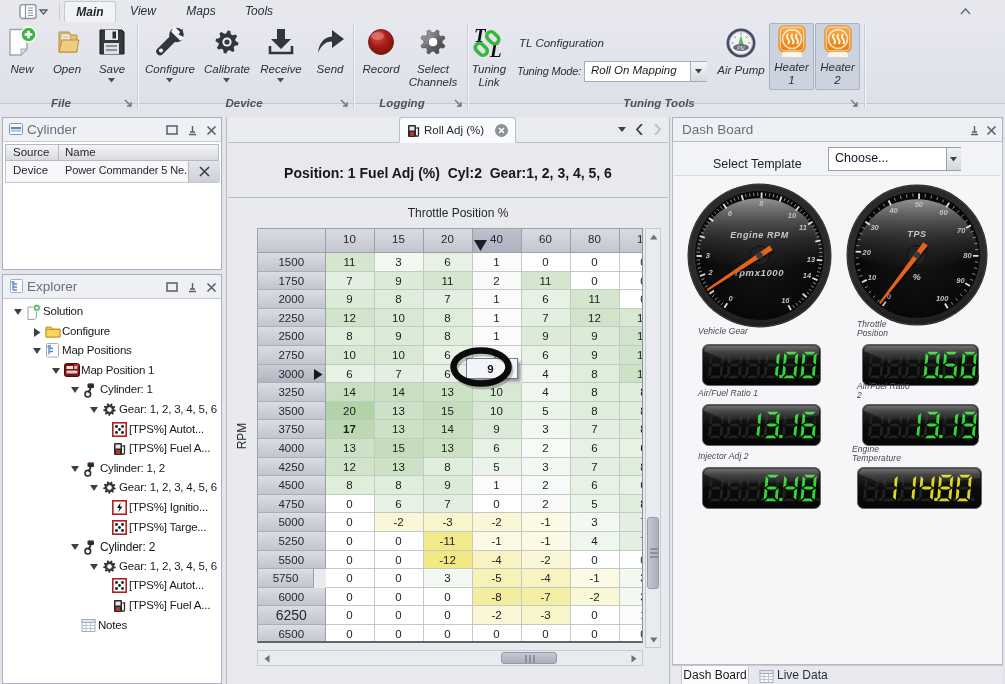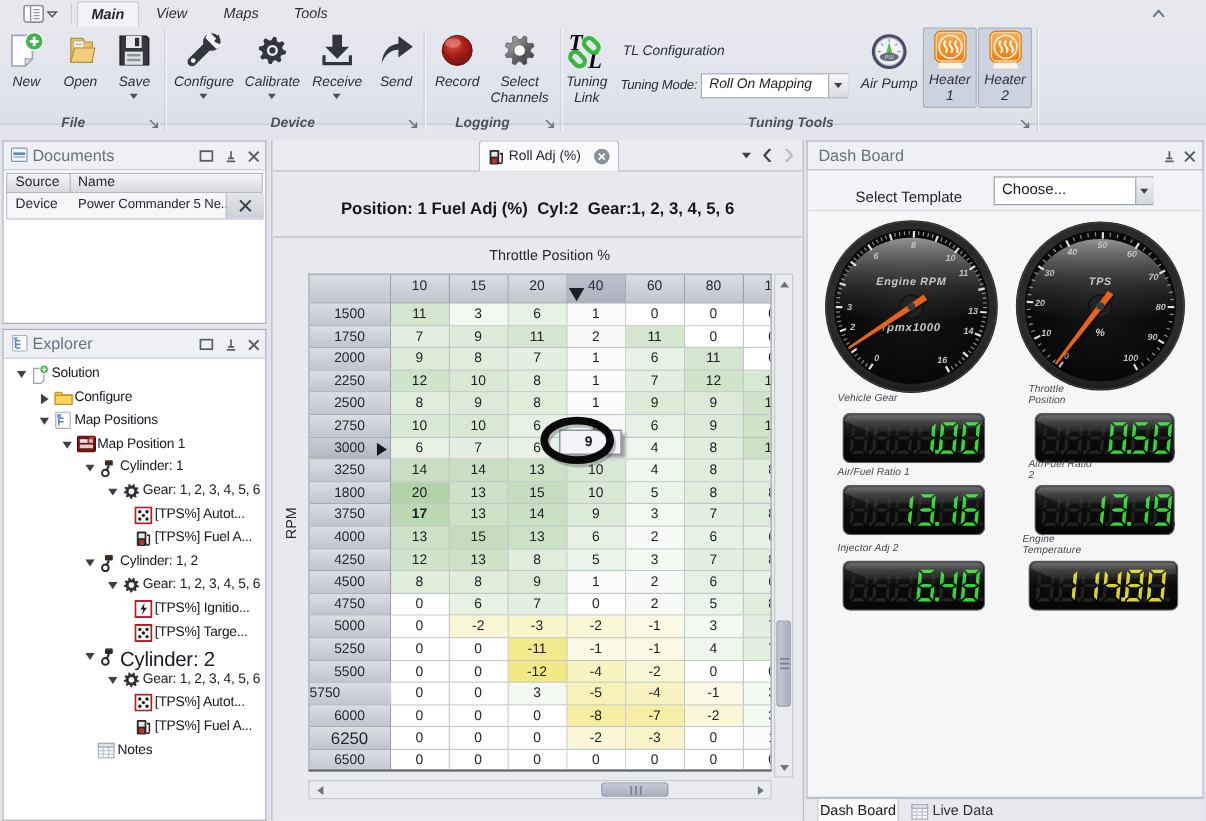--- a/index.html
+++ b/index.html
@@ -246,21 +246,21 @@
 <div class="abs" style="left:226px;top:117px;width:1px;height:567px;background:#bcbfc8;"></div>
 <div class="abs" style="left:669px;top:117px;width:1px;height:567px;background:#bcbfc8;"></div>
 <div class="abs" style="left:2px;top:117px;width:220px;height:24px;background:#eef0f4;border:1px solid #aab0bd;border-bottom:none;">
 <div class="abs" style="left:6px;top:4px;width:15px;height:15px;">
         <svg width="15" height="15" viewBox="0 0 15 15">
           <rect x="0.5" y="1.5" width="13" height="11" fill="#f5f8fc" stroke="#8496b8" rx="1"></rect>
           <rect x="2" y="5" width="10" height="2.2" fill="#5b87c6"></rect>
           <rect x="2" y="8.2" width="10" height="1.4" fill="#9ab4d8"></rect>
         </svg>
       </div>
-<div class="abs" style="left:24px;top:4px;font-size:13.5px;color:#68707e;">Documents</div>
+<div class="abs" style="left:24px;top:4px;font-size:13.5px;color:#68707e;">Cylinder</div>
 <svg class="abs" style="left:203px;top:7px;" width="11" height="11">
         <path d="M1.5 1.5 L9.5 9.5 M9.5 1.5 L1.5 9.5" stroke="#585e69" stroke-width="1.6"></path>
       </svg>
 <svg class="abs" style="left:184px;top:7px;" width="11" height="11">
         <path d="M5.5 1 v6 M3 7 h5 M2 9.5 h7" stroke="#585e69" stroke-width="1.4" fill="none"></path>
       </svg>
 <svg class="abs" style="left:163px;top:7px;" width="12" height="10">
         <rect x="1" y="1" width="10" height="8" fill="none" stroke="#585e69" stroke-width="1.5"></rect>
       </svg>
 </div>
@@ -437,21 +437,21 @@
         <path d="M0 0 h8 l-4 6 z" fill="#3c4048"></path>
       </svg>
 <div class="abs" style="left:80px;top:240px;width:16px;height:16px;">
         <svg width="15" height="16" viewBox="0 0 15 16">
           <rect x="4.5" y="1.5" width="6.5" height="4.5" rx="1" fill="#2b2b2b"></rect>
           <path d="M6 2 h1.2 M8.6 2 h1.2" stroke="#b03020" stroke-width="1.4"></path>
           <path d="M7.8 6 L5.5 10.5" stroke="#2b2b2b" stroke-width="1.8"></path>
           <circle cx="4.8" cy="12.2" r="2.8" fill="none" stroke="#2b2b2b" stroke-width="1.6"></circle>
         </svg>
       </div>
-<div class="abs" style="left:97px;top:241px;font-size:17px;letter-spacing:-0.2px;color:#17191e;white-space:nowrap;">Cylinder: 2</div>
+<div class="abs" style="left:97px;top:241px;font-size:12px;letter-spacing:-0.2px;color:#17191e;white-space:nowrap;">Cylinder: 2</div>
 <svg class="abs" style="left:87px;top:265px;" width="8" height="7">
         <path d="M0 0 h8 l-4 6 z" fill="#3c4048"></path>
       </svg>
 <div class="abs" style="left:99px;top:260px;width:16px;height:16px;">
         <svg width="15" height="15" viewBox="0 0 32 32">
           <path d="M29.43,17.38 L28.91,19.96 L25.00,20.36 L23.98,22.03 L25.40,25.69 L23.34,27.33 L20.09,25.13 L18.24,25.75 L16.97,29.46 L14.34,29.40 L13.27,25.62 L11.45,24.91 L8.09,26.94 L6.12,25.20 L7.72,21.61 L6.79,19.90 L2.91,19.30 L2.52,16.69 L6.05,14.98 L6.44,13.07 L3.85,10.11 L5.23,7.86 L9.04,8.82 L10.56,7.61 L10.48,3.68 L12.98,2.84 L15.28,6.03 L17.23,6.08 L19.69,3.01 L22.14,3.98 L21.86,7.90 L23.32,9.19 L27.17,8.42 L28.43,10.74 L25.70,13.56 L25.99,15.49 Z" fill="#2f3238"></path>
           <circle cx="16" cy="16" r="6" fill="#fff"></circle>
           <circle cx="16" cy="16" r="6" fill="none" stroke="#2f3238" stroke-width="2"></circle>
         </svg>
       </div>
@@ -590,21 +590,21 @@
 <div class="abs" style="left:312.5px;top:135.6px;width:49.0px;height:18.6px;background:#dfeddb;border-right:1px solid #c3c9c6;border-bottom:1px solid #c3c9c6;text-align:center;line-height:19px;font-size:11.5px;color:#1a1d22;">8</div>
 <div class="abs" style="left:361.5px;top:135.6px;width:49.0px;height:18.6px;background:#cce2c5;border-right:1px solid #c3c9c6;border-bottom:1px solid #c3c9c6;text-align:center;line-height:19px;font-size:11.5px;color:#1a1d22;">13</div>
 <div class="abs" style="left:0;top:154.2px;width:67.5px;height:18.6px;background:linear-gradient(#dbdde3,#c2c5cf);border-right:1px solid #9ba1ac;border-bottom:1px solid #a9aeb8;text-align:center;line-height:19px;font-size:11.5px;color:#24272e;">3250</div>
 <div class="abs" style="left:67.5px;top:154.2px;width:49.0px;height:18.6px;background:#c8e0c1;border-right:1px solid #c3c9c6;border-bottom:1px solid #c3c9c6;text-align:center;line-height:19px;font-size:11.5px;color:#1a1d22;">14</div>
 <div class="abs" style="left:116.5px;top:154.2px;width:49.0px;height:18.6px;background:#c8e0c1;border-right:1px solid #c3c9c6;border-bottom:1px solid #c3c9c6;text-align:center;line-height:19px;font-size:11.5px;color:#1a1d22;">14</div>
 <div class="abs" style="left:165.5px;top:154.2px;width:49.0px;height:18.6px;background:#cce2c5;border-right:1px solid #c3c9c6;border-bottom:1px solid #c3c9c6;text-align:center;line-height:19px;font-size:11.5px;color:#1a1d22;">13</div>
 <div class="abs" style="left:214.5px;top:154.2px;width:49.0px;height:18.6px;background:#d8e9d3;border-right:1px solid #c3c9c6;border-bottom:1px solid #c3c9c6;text-align:center;line-height:19px;font-size:11.5px;color:#1a1d22;">10</div>
 <div class="abs" style="left:263.5px;top:154.2px;width:49.0px;height:18.6px;background:#eff6ed;border-right:1px solid #c3c9c6;border-bottom:1px solid #c3c9c6;text-align:center;line-height:19px;font-size:11.5px;color:#1a1d22;">4</div>
 <div class="abs" style="left:312.5px;top:154.2px;width:49.0px;height:18.6px;background:#dfeddb;border-right:1px solid #c3c9c6;border-bottom:1px solid #c3c9c6;text-align:center;line-height:19px;font-size:11.5px;color:#1a1d22;">8</div>
 <div class="abs" style="left:361.5px;top:154.2px;width:49.0px;height:18.6px;background:#dfeddb;border-right:1px solid #c3c9c6;border-bottom:1px solid #c3c9c6;text-align:center;line-height:19px;font-size:11.5px;color:#1a1d22;">8</div>
-<div class="abs" style="left:0;top:172.8px;width:67.5px;height:18.6px;background:linear-gradient(#dbdde3,#c2c5cf);border-right:1px solid #9ba1ac;border-bottom:1px solid #a9aeb8;text-align:center;line-height:19px;font-size:11.5px;color:#24272e;">1800</div>
+<div class="abs" style="left:0;top:172.8px;width:67.5px;height:18.6px;background:linear-gradient(#dbdde3,#c2c5cf);border-right:1px solid #9ba1ac;border-bottom:1px solid #a9aeb8;text-align:center;line-height:19px;font-size:11.5px;color:#24272e;">3500</div>
 <div class="abs" style="left:67.5px;top:172.8px;width:49.0px;height:18.6px;background:#b1d3a7;border-right:1px solid #c3c9c6;border-bottom:1px solid #c3c9c6;text-align:center;line-height:19px;font-size:11.5px;color:#1a1d22;">20</div>
 <div class="abs" style="left:116.5px;top:172.8px;width:49.0px;height:18.6px;background:#cce2c5;border-right:1px solid #c3c9c6;border-bottom:1px solid #c3c9c6;text-align:center;line-height:19px;font-size:11.5px;color:#1a1d22;">13</div>
 <div class="abs" style="left:165.5px;top:172.8px;width:49.0px;height:18.6px;background:#c4debd;border-right:1px solid #c3c9c6;border-bottom:1px solid #c3c9c6;text-align:center;line-height:19px;font-size:11.5px;color:#1a1d22;">15</div>
 <div class="abs" style="left:214.5px;top:172.8px;width:49.0px;height:18.6px;background:#d8e9d3;border-right:1px solid #c3c9c6;border-bottom:1px solid #c3c9c6;text-align:center;line-height:19px;font-size:11.5px;color:#1a1d22;">10</div>
 <div class="abs" style="left:263.5px;top:172.8px;width:49.0px;height:18.6px;background:#ebf4e9;border-right:1px solid #c3c9c6;border-bottom:1px solid #c3c9c6;text-align:center;line-height:19px;font-size:11.5px;color:#1a1d22;">5</div>
 <div class="abs" style="left:312.5px;top:172.8px;width:49.0px;height:18.6px;background:#dfeddb;border-right:1px solid #c3c9c6;border-bottom:1px solid #c3c9c6;text-align:center;line-height:19px;font-size:11.5px;color:#1a1d22;">8</div>
 <div class="abs" style="left:361.5px;top:172.8px;width:49.0px;height:18.6px;background:#dfeddb;border-right:1px solid #c3c9c6;border-bottom:1px solid #c3c9c6;text-align:center;line-height:19px;font-size:11.5px;color:#1a1d22;">8</div>
 <div class="abs" style="left:0;top:191.4px;width:67.5px;height:18.6px;background:linear-gradient(#dbdde3,#c2c5cf);border-right:1px solid #9ba1ac;border-bottom:1px solid #a9aeb8;text-align:center;line-height:19px;font-size:11.5px;color:#24272e;">3750</div>
 <div class="abs" style="left:67.5px;top:191.4px;width:49.0px;height:18.6px;background:#bcd9b4;border-right:1px solid #c3c9c6;border-bottom:1px solid #c3c9c6;text-align:center;line-height:19px;font-size:11.5px;color:#1a1d22;font-weight:bold;">17</div>
 <div class="abs" style="left:116.5px;top:191.4px;width:49.0px;height:18.6px;background:#cce2c5;border-right:1px solid #c3c9c6;border-bottom:1px solid #c3c9c6;text-align:center;line-height:19px;font-size:11.5px;color:#1a1d22;">13</div>
@@ -662,21 +662,21 @@
 <div class="abs" style="left:312.5px;top:303.0px;width:49.0px;height:18.6px;background:#eff6ed;border-right:1px solid #c3c9c6;border-bottom:1px solid #c3c9c6;text-align:center;line-height:19px;font-size:11.5px;color:#1a1d22;">4</div>
 <div class="abs" style="left:361.5px;top:303.0px;width:49.0px;height:18.6px;background:#e3efe0;border-right:1px solid #c3c9c6;border-bottom:1px solid #c3c9c6;text-align:center;line-height:19px;font-size:11.5px;color:#1a1d22;">7</div>
 <div class="abs" style="left:0;top:321.6px;width:67.5px;height:18.6px;background:linear-gradient(#dbdde3,#c2c5cf);border-right:1px solid #9ba1ac;border-bottom:1px solid #a9aeb8;text-align:center;line-height:19px;font-size:11.5px;color:#24272e;">5500</div>
 <div class="abs" style="left:67.5px;top:321.6px;width:49.0px;height:18.6px;background:#ffffff;border-right:1px solid #c3c9c6;border-bottom:1px solid #c3c9c6;text-align:center;line-height:19px;font-size:11.5px;color:#1a1d22;">0</div>
 <div class="abs" style="left:116.5px;top:321.6px;width:49.0px;height:18.6px;background:#ffffff;border-right:1px solid #c3c9c6;border-bottom:1px solid #c3c9c6;text-align:center;line-height:19px;font-size:11.5px;color:#1a1d22;">0</div>
 <div class="abs" style="left:165.5px;top:321.6px;width:49.0px;height:18.6px;background:#f2e984;border-right:1px solid #c3c9c6;border-bottom:1px solid #c3c9c6;text-align:center;line-height:19px;font-size:11.5px;color:#1a1d22;">-12</div>
 <div class="abs" style="left:214.5px;top:321.6px;width:49.0px;height:18.6px;background:#f8f3c0;border-right:1px solid #c3c9c6;border-bottom:1px solid #c3c9c6;text-align:center;line-height:19px;font-size:11.5px;color:#1a1d22;">-4</div>
 <div class="abs" style="left:263.5px;top:321.6px;width:49.0px;height:18.6px;background:#faf7d6;border-right:1px solid #c3c9c6;border-bottom:1px solid #c3c9c6;text-align:center;line-height:19px;font-size:11.5px;color:#1a1d22;">-2</div>
 <div class="abs" style="left:312.5px;top:321.6px;width:49.0px;height:18.6px;background:#ffffff;border-right:1px solid #c3c9c6;border-bottom:1px solid #c3c9c6;text-align:center;line-height:19px;font-size:11.5px;color:#1a1d22;">0</div>
 <div class="abs" style="left:361.5px;top:321.6px;width:49.0px;height:18.6px;background:#ffffff;border-right:1px solid #c3c9c6;border-bottom:1px solid #c3c9c6;text-align:center;line-height:19px;font-size:11.5px;color:#1a1d22;">0</div>
-<div class="abs" style="left:0;top:340.2px;width:90px;height:18.6px;background:linear-gradient(#dbdde3,#c2c5cf);border-right:1px solid #9ba1ac;border-bottom:1px solid #a9aeb8;line-height:19px;font-size:11.5px;color:#24272e;">5750</div>
+<div class="abs" style="left:0;top:340.2px;width:56px;height:18.6px;background:linear-gradient(#dbdde3,#c2c5cf);border-right:1px solid #9ba1ac;border-bottom:1px solid #a9aeb8;text-align:center;line-height:19px;font-size:11.5px;color:#24272e;">5750</div>
 <div class="abs" style="left:67.5px;top:340.2px;width:49.0px;height:18.6px;background:#ffffff;border-right:1px solid #c3c9c6;border-bottom:1px solid #c3c9c6;text-align:center;line-height:19px;font-size:11.5px;color:#1a1d22;">0</div>
 <div class="abs" style="left:116.5px;top:340.2px;width:49.0px;height:18.6px;background:#ffffff;border-right:1px solid #c3c9c6;border-bottom:1px solid #c3c9c6;text-align:center;line-height:19px;font-size:11.5px;color:#1a1d22;">0</div>
 <div class="abs" style="left:165.5px;top:340.2px;width:49.0px;height:18.6px;background:#f3f8f1;border-right:1px solid #c3c9c6;border-bottom:1px solid #c3c9c6;text-align:center;line-height:19px;font-size:11.5px;color:#1a1d22;">3</div>
 <div class="abs" style="left:214.5px;top:340.2px;width:49.0px;height:18.6px;background:#f7f2b7;border-right:1px solid #c3c9c6;border-bottom:1px solid #c3c9c6;text-align:center;line-height:19px;font-size:11.5px;color:#1a1d22;">-5</div>
 <div class="abs" style="left:263.5px;top:340.2px;width:49.0px;height:18.6px;background:#f8f3c0;border-right:1px solid #c3c9c6;border-bottom:1px solid #c3c9c6;text-align:center;line-height:19px;font-size:11.5px;color:#1a1d22;">-4</div>
 <div class="abs" style="left:312.5px;top:340.2px;width:49.0px;height:18.6px;background:#fcfae4;border-right:1px solid #c3c9c6;border-bottom:1px solid #c3c9c6;text-align:center;line-height:19px;font-size:11.5px;color:#1a1d22;">-1</div>
 <div class="abs" style="left:361.5px;top:340.2px;width:49.0px;height:18.6px;background:#f3f8f1;border-right:1px solid #c3c9c6;border-bottom:1px solid #c3c9c6;text-align:center;line-height:19px;font-size:11.5px;color:#1a1d22;">3</div>
 <div class="abs" style="left:0;top:358.8px;width:67.5px;height:18.6px;background:linear-gradient(#dbdde3,#c2c5cf);border-right:1px solid #9ba1ac;border-bottom:1px solid #a9aeb8;text-align:center;line-height:19px;font-size:11.5px;color:#24272e;">6000</div>
 <div class="abs" style="left:67.5px;top:358.8px;width:49.0px;height:18.6px;background:#ffffff;border-right:1px solid #c3c9c6;border-bottom:1px solid #c3c9c6;text-align:center;line-height:19px;font-size:11.5px;color:#1a1d22;">0</div>
 <div class="abs" style="left:116.5px;top:358.8px;width:49.0px;height:18.6px;background:#ffffff;border-right:1px solid #c3c9c6;border-bottom:1px solid #c3c9c6;text-align:center;line-height:19px;font-size:11.5px;color:#1a1d22;">0</div>

